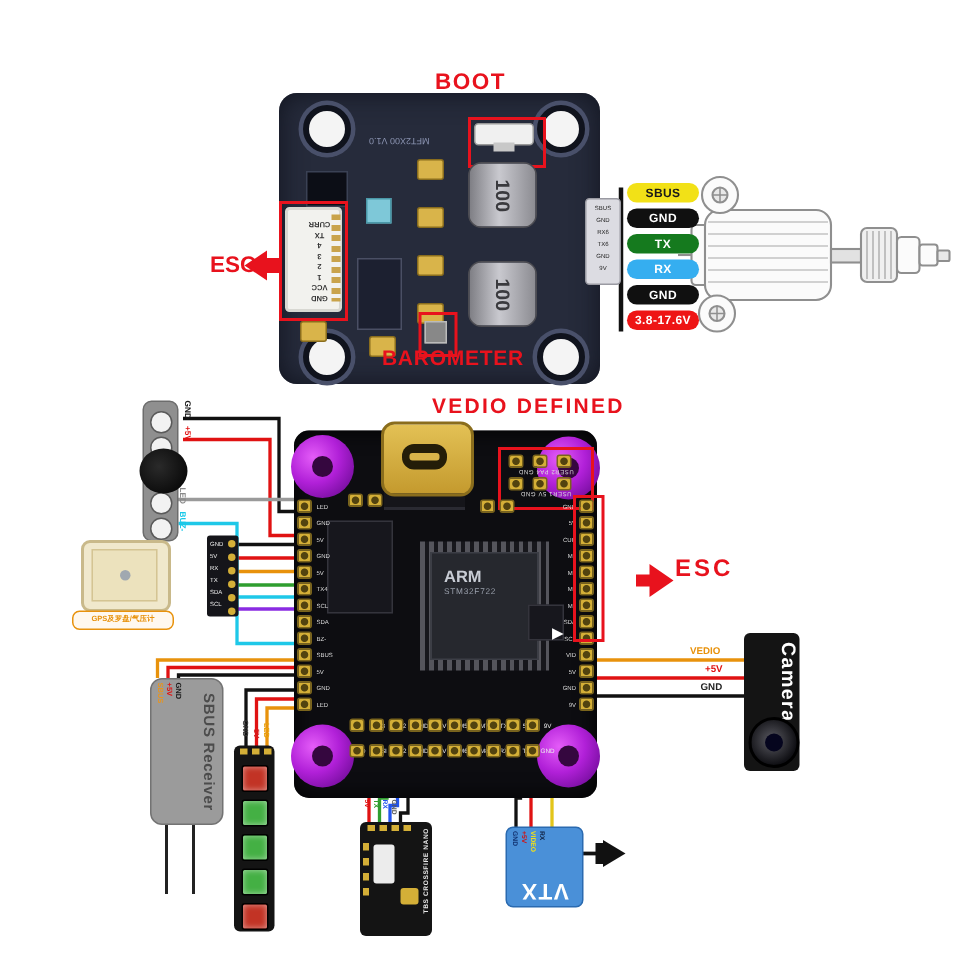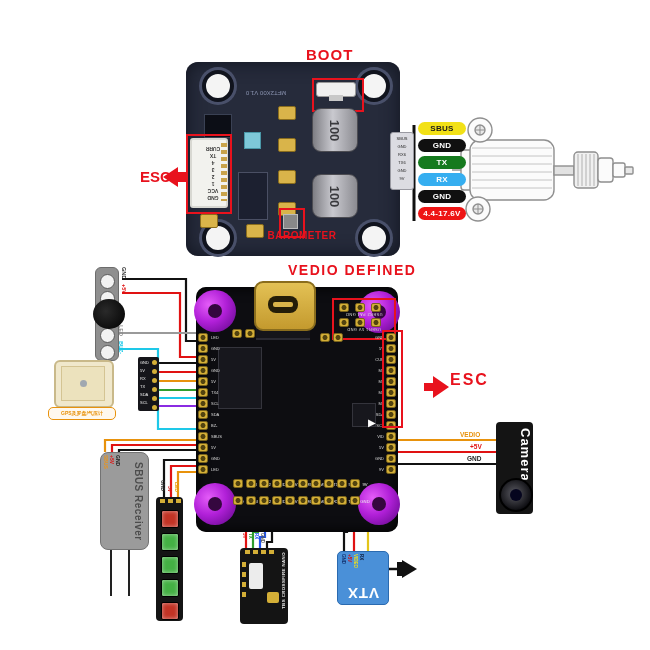--- a/index.html
+++ b/index.html
@@ -192,21 +192,21 @@
       <line x1="129" y1="547" x2="129" y2="596"></line>
   </g>
 
   <g fill="#111">
     <line x1="386" y1="569" x2="399" y2="569" stroke="#111" stroke-width="2.5"></line>
     <rect x="397" y="562" width="5" height="14"></rect>
     <path d="M402 560 l15 9 l-15 9 z"></path>
   </g>
 </svg>
 
-<div class="abs red biglabel" style="left:306px;top:46px">BOOT</div>
+<div class="abs red biglabel" style="left:290px;top:46px">BOOT</div>
 
 <div class="abs" id="top-board">
   <div class="abs hole" style="left:16px;top:8px"></div>
   <div class="abs hole" style="left:172px;top:8px"></div>
   <div class="abs hole" style="left:16px;top:160px"></div>
   <div class="abs hole" style="left:172px;top:160px"></div>
 
   <div class="abs" style="left:130px;top:20px;width:38px;height:13px;background:#f0f0f0;border:1px solid #999;border-radius:3px"></div>
   <div class="abs" style="left:143px;top:33px;width:14px;height:6px;background:#c8c8c8"></div>
   <div class="abs redbox" style="left:126px;top:16px;width:48px;height:30px"></div>
@@ -254,29 +254,29 @@
         <span class="upin">GND</span>
         <span class="upin">9V</span>
       </div>
     </div>
 
   <div class="abs redbox" style="left:93px;top:146px;width:22px;height:26px"></div>
   <div class="abs" style="left:97px;top:152px;width:13px;height:13px;background:#888;border:1px solid #bbb"></div>
 </div>
 
 <div class="abs red" style="left:140px;top:168px;font-size:15px">ESC</div>
-<div class="abs red" style="left:252px;top:230px;width:100px;text-align:center;font-size:10px;letter-spacing:.5px">BAROMETER</div>
+<div class="abs red" style="left:252px;top:230px;width:100px;text-align:center;font-size:14px;letter-spacing:.5px">BAROMETER</div>
 
 <div class="abs" id="pill-stack">
     <span class="pill" style="background: rgb(242, 225, 23); color: rgb(26, 26, 26);">SBUS</span>
     <span class="pill" style="background: rgb(16, 16, 16); color: rgb(255, 255, 255);">GND</span>
     <span class="pill" style="background: rgb(21, 122, 30); color: rgb(255, 255, 255);">TX</span>
     <span class="pill" style="background: rgb(53, 174, 240); color: rgb(255, 255, 255);">RX</span>
     <span class="pill" style="background: rgb(16, 16, 16); color: rgb(255, 255, 255);">GND</span>
-    <span class="pill" style="background: rgb(238, 21, 21); color: rgb(255, 255, 255);">4.4-17.6V</span>
+    <span class="pill" style="background: rgb(238, 21, 21); color: rgb(255, 255, 255);">3.8-17.6V</span>
   </div>
 
 <div class="abs red" style="left:288px;top:262px;font-size:14px;letter-spacing:1.5px">VEDIO DEFINED</div>
 
 <div class="abs" id="fc-board">
   <div class="abs grommet" style="left:-2px;top:3px"></div>
   <div class="abs grommet" style="left:162px;top:4px"></div>
   <div class="abs grommet" style="left:-2px;top:196px"></div>
   <div class="abs grommet" style="left:162px;top:196px"></div>
 
@@ -295,20 +295,26 @@
     <div class="utext">USER2 PA4 GND</div>
     <div class="upadrow">
         <div class="pad"></div>
         <div class="pad"></div>
         <div class="pad"></div>
       </div>
     <div class="utext">USER1 5V GND</div>
   </div>
 
   <div class="abs chipdark" style="left:22px;top:60px;width:42px;height:60px"></div>
+  <div class="abs" id="arm-chip">
+    <div id="arm-core">
+      <div class="l1">ARM</div>
+      <div class="l2">STM32F722</div>
+    </div>
+  </div>
   <div class="abs chipdark" style="left:156px;top:116px;width:22px;height:22px"></div>
   <div class="abs" style="left:172px;top:130px;color:#fff;font-size:10px">▶</div>
 
   <div class="abs padcol" style="left:2px;top:46px">
       <div class="pad"></div>
       <div class="pad"></div>
       <div class="pad"></div>
       <div class="pad"></div>
       <div class="pad"></div>
       <div class="pad"></div>

